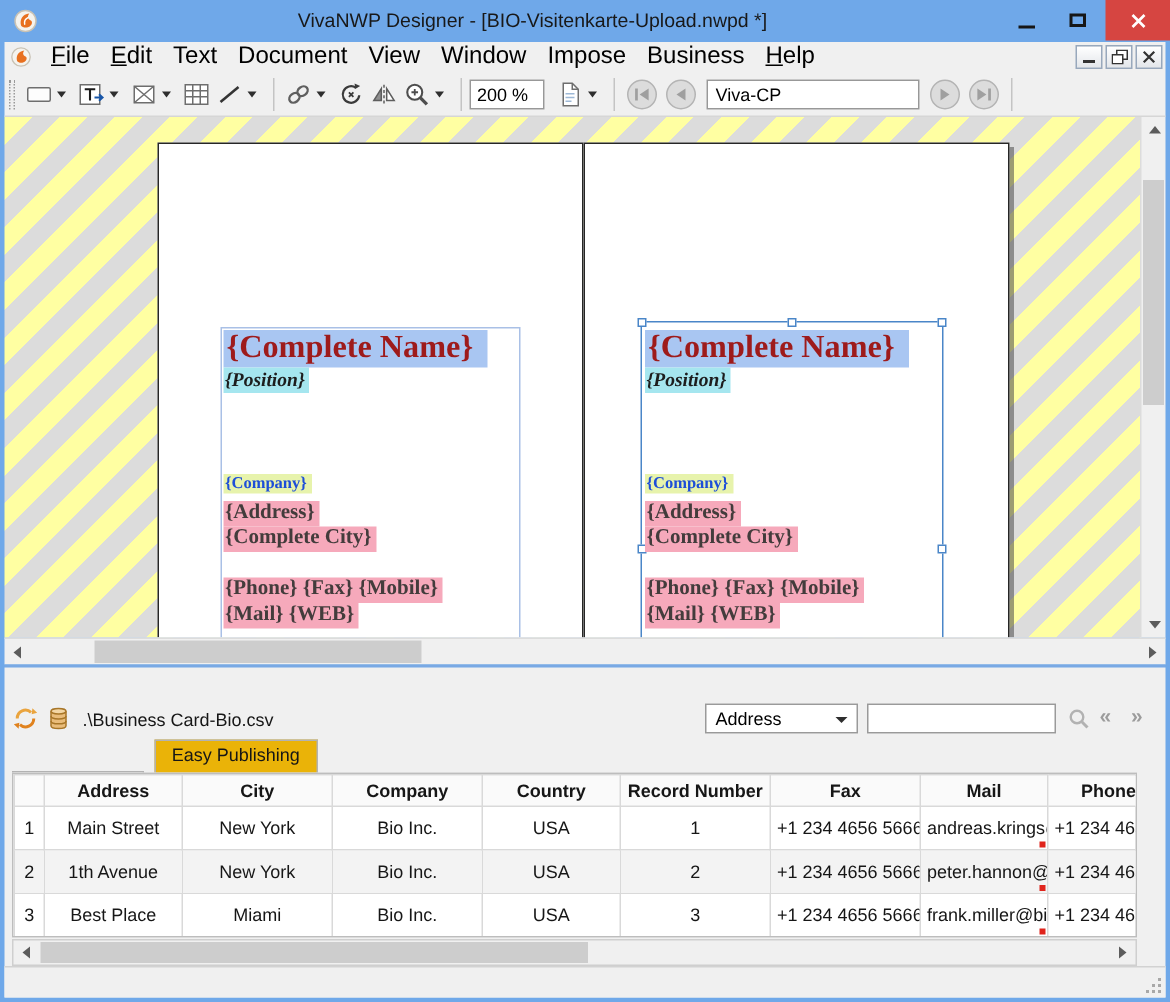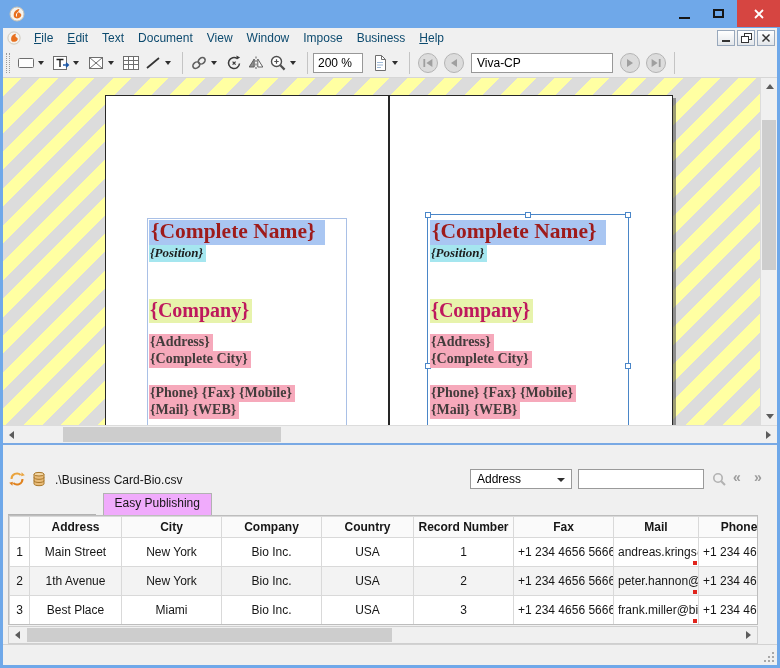--- a/index.html
+++ b/index.html
@@ -14,21 +14,21 @@
   .cap-btn { position:absolute; top:0; height:27px; display:flex; align-items:center; justify-content:center; }
   .cap-min { right:82px; width:28px; }
   .cap-max { right:46px; width:32px; }
   .cap-close { right:0; width:43px; background:#d64541; }
   .glyph-min { width:11px; height:2px; background:#161616; margin-top:8px; }
   .glyph-max { width:11px; height:9px; border:2px solid #161616; background:transparent; }
 
   
   .menubar { position:absolute; top:28px; left:3px; right:3px; height:20px; background:#f0f0f0; display:flex; align-items:center; }
   .menu-appicon { width:14px; height:14px; margin:0 6px 0 4px; }
-  .mi { font-size:12px; color:#0c4a6e; padding:0 7px; line-height:20px; cursor:default; }
+  .mi { font-size:16px; color:#000000; padding:0 7px; line-height:20px; cursor:default; }
   .mi .u { text-decoration:underline; }
   .mdi { position:absolute; right:2px; top:2px; display:flex; gap:2px; }
   .mdi-btn { width:18px; height:16px; border:1px solid #98a8bc; background:linear-gradient(#ffffff,#e3e6ea); display:flex; align-items:center; justify-content:center; }
 
   
   .toolbar { position:absolute; top:48px; left:3px; right:3px; height:30px; background:#f0f0f0; border-bottom:1px solid #d6d6d6; display:flex; align-items:center; }
   .grip { width:4px; height:20px; border-left:1px dotted #9a9a9a; border-right:1px dotted #9a9a9a; margin:0 5px 0 3px; }
   .tbtn { width:22px; height:24px; display:flex; align-items:center; justify-content:center; }
   .caret { width:0; height:0; border-left:3.5px solid transparent; border-right:3.5px solid transparent; border-top:4px solid #2e2e2e; margin:0 6px 0 1px; }
   .sep { width:1px; height:22px; background:#c4c4c4; margin:0 5px; }
@@ -44,21 +44,21 @@
   .page-left { left:102px; width:284px; }
   .page-right { left:386px; width:284px; box-shadow:3px 3px 0 rgba(75,75,75,.55); }
   .frame { position:absolute; }
   .frame1 { left:144px; top:140px; width:200px; height:300px; border:1px solid #a9c0e6; }
   .frame2 { left:424px; top:136px; width:202px; height:303px; border:1px solid #4a86c8; }
   .handle { position:absolute; width:6px; height:6px; background:#fff; border:1px solid #4a86c8; }
   .card { position:absolute; top:142px; width:200px; }
   .ln { position:absolute; left:0; white-space:nowrap; font-family:"Liberation Serif", serif; }
   .ln-name   { top:0;    font-size:21.5px; line-height:1.05; color:#9e1b1b; background:#a9c6f2; padding:0 10px 2px 2px; }
   .ln-pos    { top:25px; font-size:13px; font-style:italic; color:#1d1d1d; background:#a5e6ef; padding:0 3px 1px 1px; }
-  .ln-comp   { top:79px;  font-size:20px; color:#be185d; background:#e7f3ac; padding:0 3px 1px 1px; }
+  .ln-comp   { top:96px;  font-size:11px; color:#1d4ed8; background:#e7f3ac; padding:0 3px 1px 1px; }
   .ln-addr   { top:114px; font-size:14px; color:#433c3c; background:#f6a9bb; padding:0 3px 1px 1px; }
   .ln-city   { top:131px; font-size:14px; color:#433c3c; background:#f6a9bb; padding:0 3px 1px 1px; }
   .ln-phone  { top:165px; font-size:14px; color:#433c3c; background:#f6a9bb; padding:0 3px 1px 1px; }
   .ln-mail   { top:182px; font-size:14px; color:#433c3c; background:#f6a9bb; padding:0 3px 1px 1px; }
 
   
   .vscroll { position:absolute; right:0; top:0; bottom:18px; width:17px; background:#f0f0f0; border-left:1px solid #dcdcdc; }
   .hscroll { position:absolute; left:0; right:0; bottom:0; height:18px; background:#f0f0f0; border-top:1px solid #dcdcdc; }
   .sb-box { position:absolute; width:17px; height:17px; display:flex; align-items:center; justify-content:center; }
   .thumb { position:absolute; background:#cdcdcd; }
@@ -75,21 +75,21 @@
   .panel-title { position:absolute; left:7px; top:3px; font-size:12px; color:#161616; }
   .ph-btn { position:absolute; top:3px; width:16px; height:15px; display:flex; align-items:center; justify-content:center; }
   .ds-toolbar { position:absolute; top:21px; left:0; right:0; height:26px; }
   .ds-path { position:absolute; left:52px; top:7px; font-size:12px; color:#161616; }
   .combo { position:absolute; left:467px; top:3px; width:102px; height:20px; background:#fff; border:1px solid #9a9a9a; font-size:12px; }
   .combo-val { position:absolute; left:6px; top:2px; }
   .combo-caret { position:absolute; right:6px; top:8px; width:0; height:0; border-left:4px solid transparent; border-right:4px solid transparent; border-top:4.5px solid #2e2e2e; }
   .search-input { position:absolute; left:575px; top:3px; width:126px; height:20px; border:1px solid #9a9a9a; background:#fff; font-size:12px; padding:1px 4px; font-family:"Liberation Sans",sans-serif; }
   .chev { position:absolute; top:3px; font-size:14px; font-weight:bold; color:#9c9c9c; }
   .tabs { position:absolute; top:48px; left:0; right:0; height:22px; padding-left:5px; }
-  .tab { display:inline-block; height:39px; line-height:19px; padding:0 11px; font-size:12px; color:#161616; border:1px solid #b2b2b2; background:#f0abfc; margin-right:2px; vertical-align:bottom; }
+  .tab { display:inline-block; height:39px; line-height:19px; padding:0 11px; font-size:12px; color:#161616; border:1px solid #b2b2b2; background:#eab308; margin-right:2px; vertical-align:bottom; }
   .tab.active { background:#fafafa; border-bottom:1px solid #fafafa; height:18px; }
   .table-wrap { position:absolute; top:70px; left:5px; width:750px; height:110px; overflow:hidden; border:1px solid #bdbdbd; background:#fff; }
   table { border-collapse:collapse; table-layout:fixed; width:770px; font-size:12px; color:#161616; }
   th, td { border:1px solid #d9d9d9; overflow:hidden; white-space:nowrap; }
   th { height:21px; font-weight:bold; background:#fafafa; text-align:center; }
   td { height:29px; padding:0 4px; position:relative;text-align:center; }
   tr.alt td { background:#f3f3f3; }
   td.num { text-align:center; padding:0; }
   td.rt { text-align:right; padding-right:3px; }
   td.trunc::after { content:""; position:absolute; right:1px; bottom:1px; width:4px; height:4px; background:#e0241c; }
@@ -101,20 +101,21 @@
 <body>
 
 <div class="app">
 
   <div class="titlebar">
     <svg class="app-icon" viewBox="0 0 16 16">
       <circle cx="8" cy="8" r="7" fill="#f5f3ee" stroke="#c9c2b4"></circle>
       <path d="M5 11 C4 7 6 3.5 10.5 3 C9 5.2 9.5 6.6 11.5 7.6 C13 8.4 12.4 11 10 12 C8 12.8 6 12.3 5 11 Z" fill="#e8701f"></path>
       <path d="M7.5 10.5 c-.5-2 .4-4 2.4-4.9" fill="none" stroke="#fff" stroke-width="1"></path>
     </svg>
+    <div class="title-text">VivaNWP Designer - [BIO-Visitenkarte-Upload.nwpd *]</div>
     <div class="cap-btn cap-min">
         <div class="glyph-min"></div>
       </div>
     <div class="cap-btn cap-max">
         <div class="glyph-max"></div>
       </div>
     <div class="cap-btn cap-close">
       <svg width="12" height="12" viewBox="0 0 12 12">
           <path d="M2 2 L10 10 M10 2 L2 10" stroke="#fff" stroke-width="1.8"></path>
         </svg>

